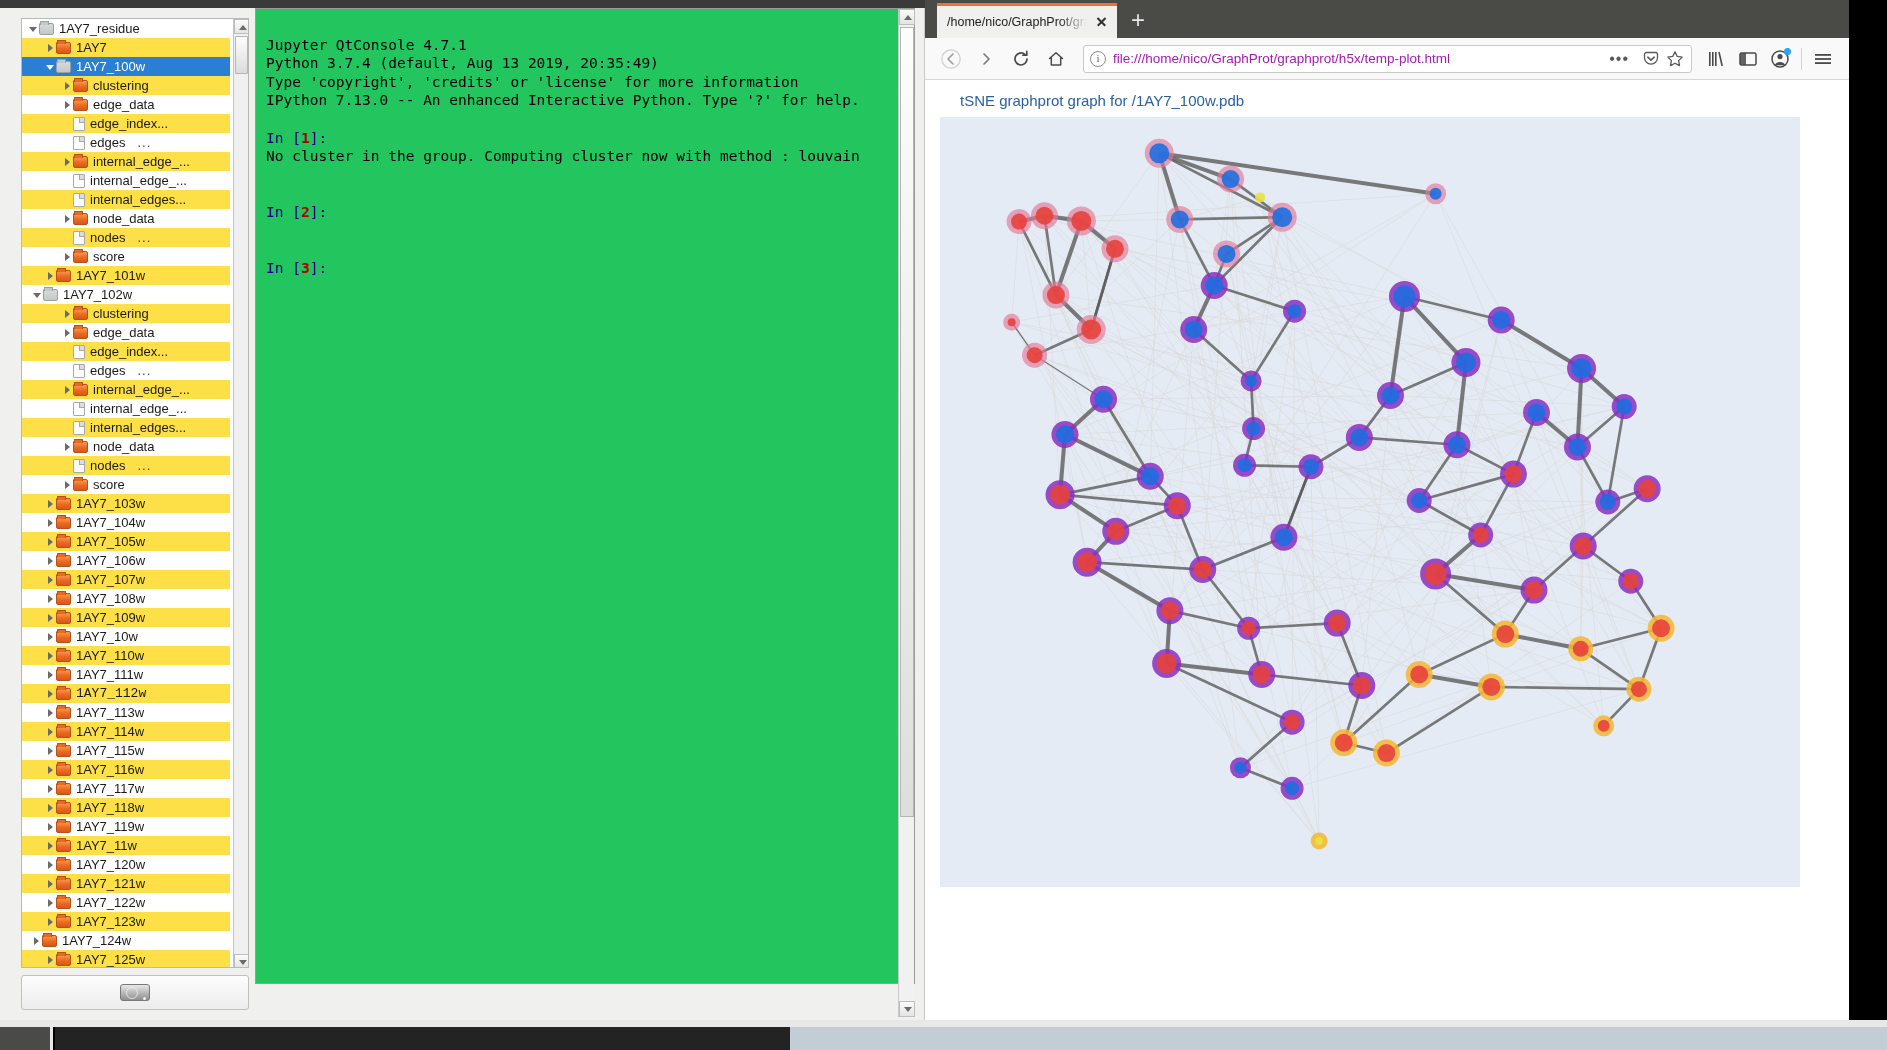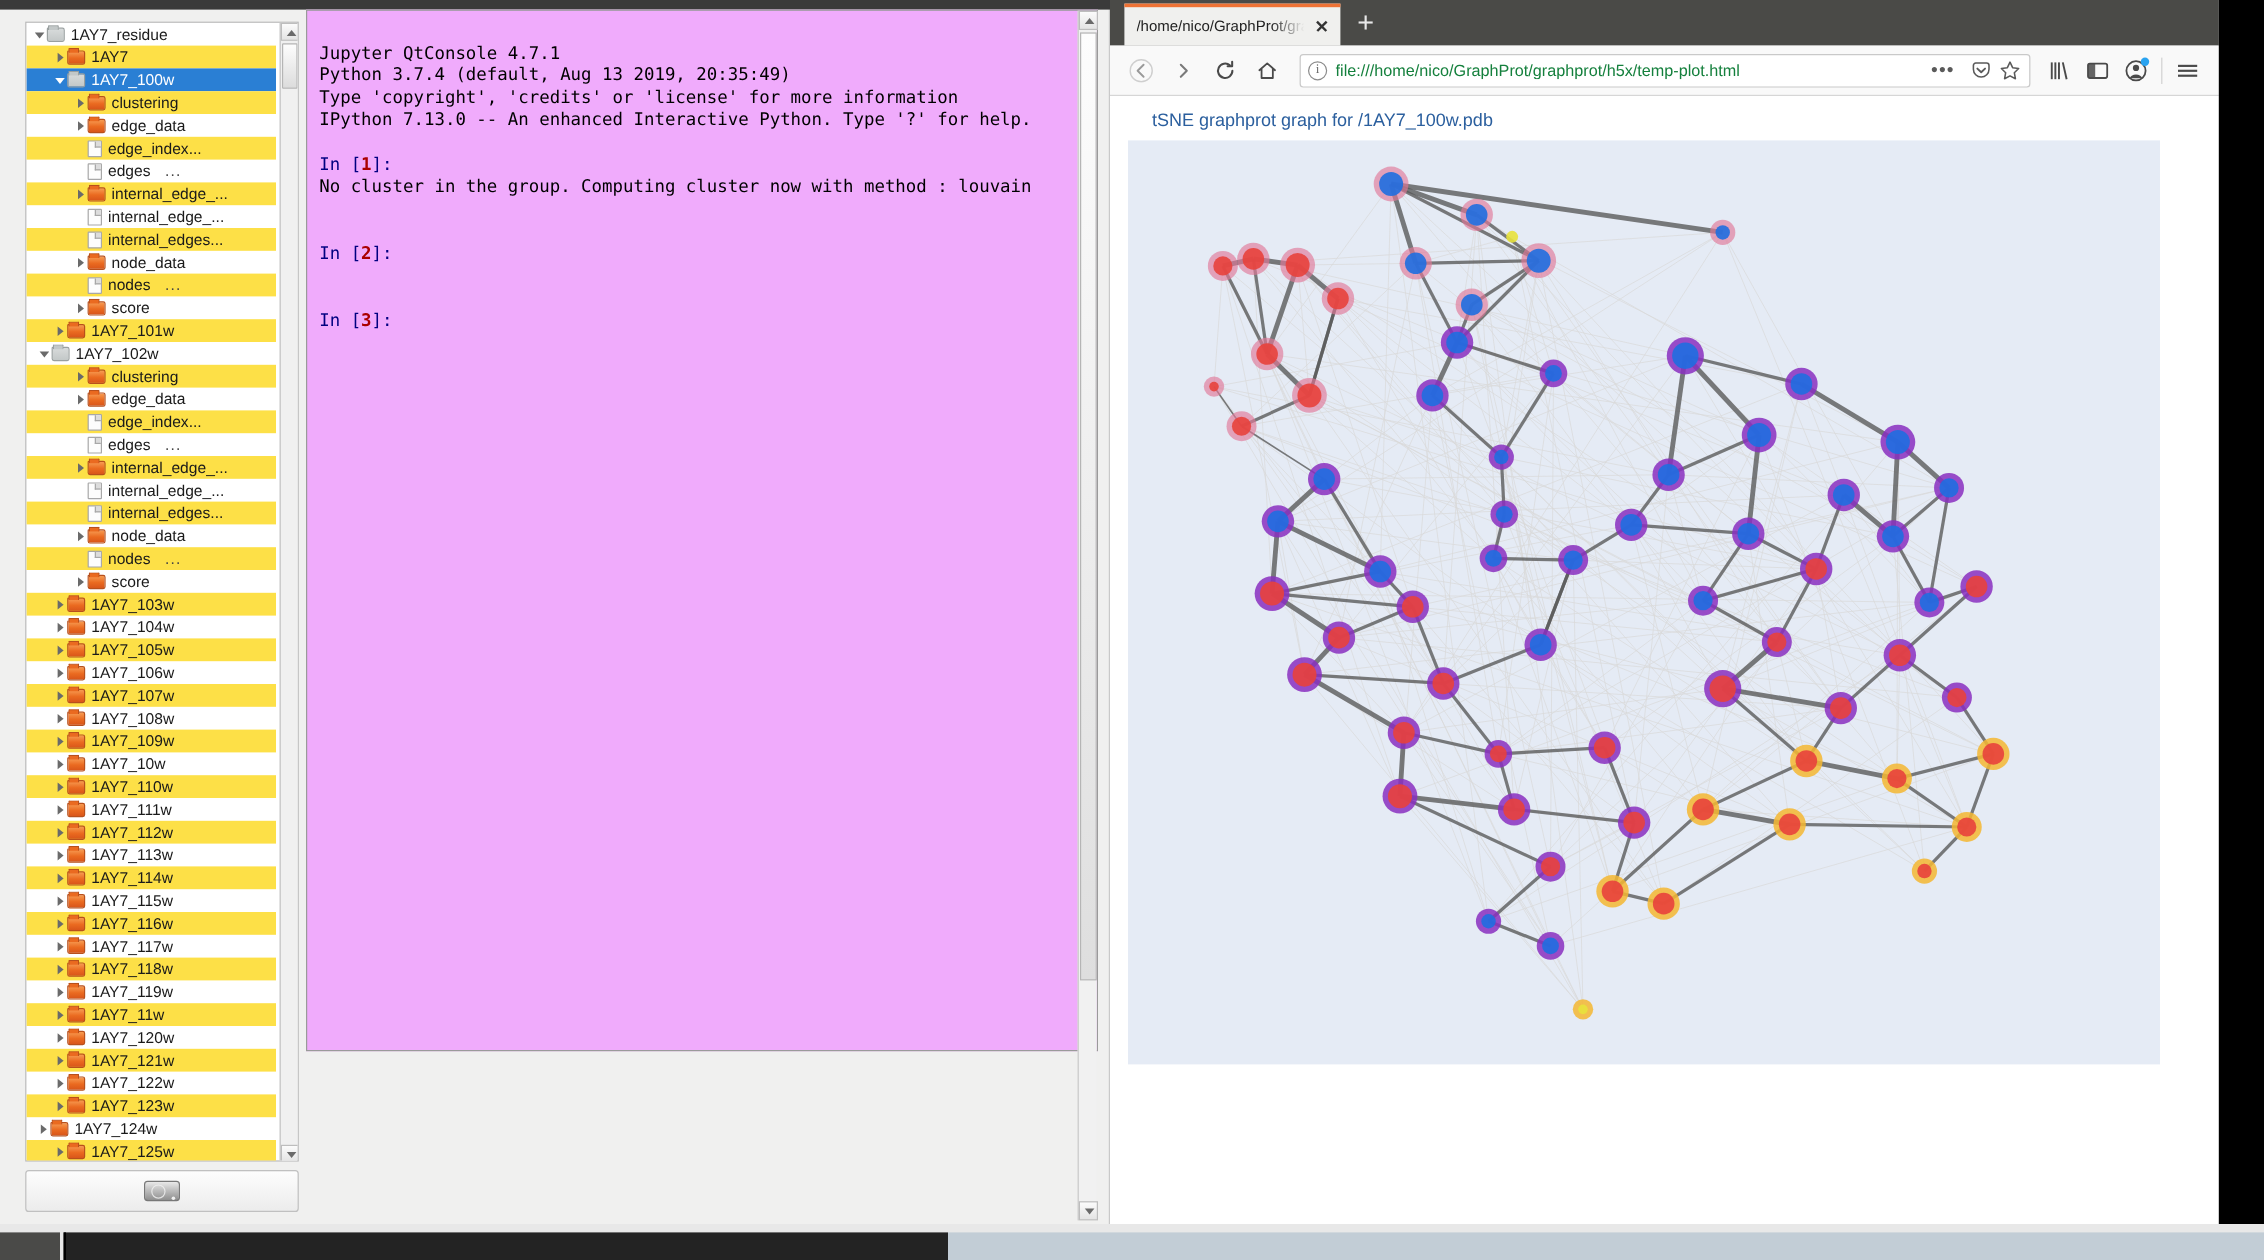--- a/index.html
+++ b/index.html
@@ -110,22 +110,22 @@
   .hdd-icon .platter {
     position:absolute; left:6px; top:5px; width:12px; height:12px; border-radius:50%;
     border:1px solid #efefef; opacity:.85;
   }
   .hdd-icon .dot {
     position:absolute; right:4px; bottom:4px; width:3px; height:3px; border-radius:50%; background:#f0f0f0;
   }
 
   
   .console-panel {
-    position: absolute; left: 255px; top: 8px; width: 660px; height: 868px;
-    background: #f0abfc; border: 1px solid #9a9a9a;
+    position: absolute; left: 255px; top: 8px; width: 660px; height: 976px;
+    background: #22c55e; border: 1px solid #9a9a9a;
   }
   .console-text {
     position: absolute; left: 10px; top: 8px; right: 22px; top: 8px;
     font-family: "DejaVu Sans Mono", monospace; font-size: 14.5px; line-height: 18.6px;
     color: #000000; white-space: pre;
   }
   .c-prompt { color: #000080; }
   .c-num { color: #aa0000; font-weight: bold; }
   .console-vscroll {
     position: absolute; right: 0; top: 0; width: 16px; height: 1008px;
@@ -185,21 +185,21 @@
   .nav-btn svg { position:absolute; left:6px; top:6px; }
   .urlbar {
     flex: 1 1 auto; height: 28px; margin: 0 8px; background:#ffffff;
     border:1px solid #c9c9c9; border-radius:3px; display:flex; align-items:center; padding: 0 6px;
   }
   .url-info {
     width:16px; height:16px; border:1.4px solid #8b8b8b; border-radius:50%;
     font-size:11px; line-height:13px; text-align:center; color:#6a6a6a; flex:0 0 16px; margin-right:7px;
     font-family:"Liberation Serif", serif;
   }
-  .url-text { font-size: 13.5px; color:#15803d; white-space:nowrap; overflow:hidden; flex:1 1 auto; }
+  .url-text { font-size: 13.5px; color:#a21caf; white-space:nowrap; overflow:hidden; flex:1 1 auto; }
   .url-dots { font-size:16px; color:#5a5a5a; letter-spacing:1px; padding: 0 8px; flex:0 0 auto; }
   .url-icon { width:20px; height:20px; flex:0 0 20px; margin-left:4px; position:relative; }
   .tb-right { display:flex; align-items:center; flex:0 0 auto; }
   .tb-btn { width:32px; height:32px; position:relative; flex:0 0 32px; }
   .tb-sep { width:1px; height:22px; background:#d2d2d2; margin:0 5px; }
   .acct-dot { position:absolute; right:5px; top:5px; width:7px; height:7px; border-radius:50%; background:#2aa3f0; }
 
   
   .fx-content {
     position:absolute; left:0; top:80px; width:924px; height:940px; background:#ffffff;
@@ -404,21 +404,21 @@
           <div class="tree-row alt" style="padding-left: 23px;">
             <span class="tw closed"></span>
             <span class="ic-folder"></span>
             <span class="tree-label">1AY7_110w</span>
           </div>
           <div class="tree-row" style="padding-left: 23px;">
             <span class="tw closed"></span>
             <span class="ic-folder"></span>
             <span class="tree-label">1AY7_111w</span>
           </div>
-          <div class="tree-row alt" style="padding-left: 23px;">
+          <div class="tree-row alt" style="padding-left: 23px; font-family: Liberation Mono, monospace;">
             <span class="tw closed"></span>
             <span class="ic-folder"></span>
             <span class="tree-label">1AY7_112w</span>
           </div>
           <div class="tree-row" style="padding-left: 23px;">
             <span class="tw closed"></span>
             <span class="ic-folder"></span>
             <span class="tree-label">1AY7_113w</span>
           </div>
           <div class="tree-row alt" style="padding-left: 23px;">

